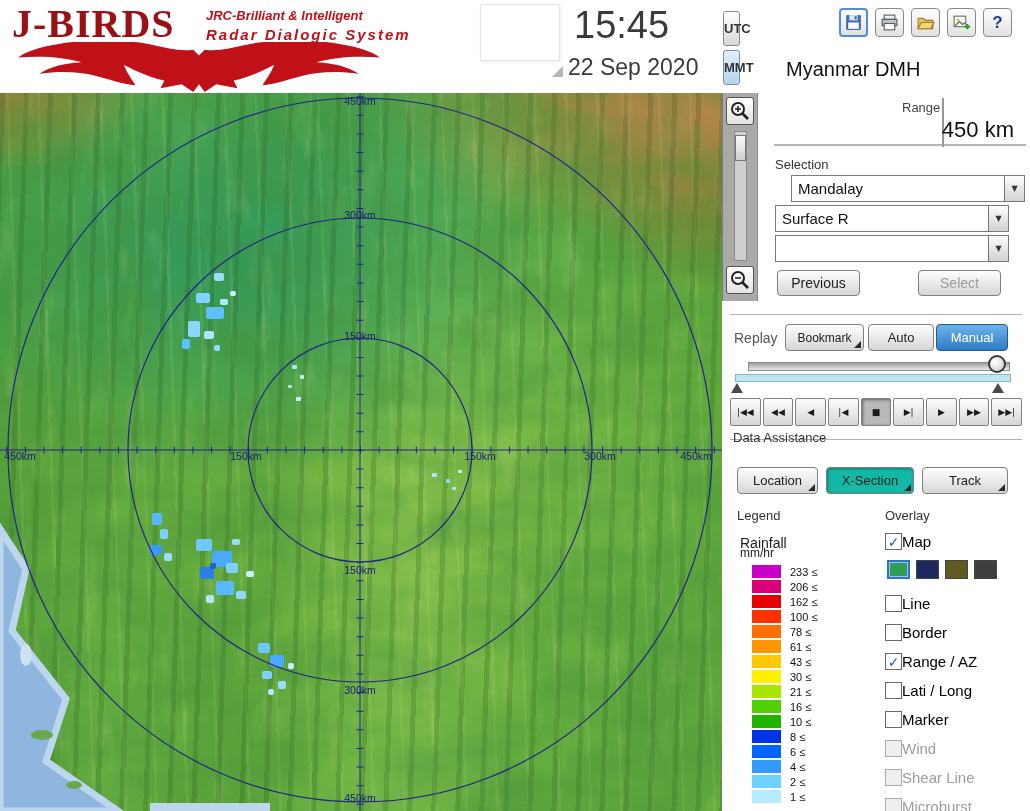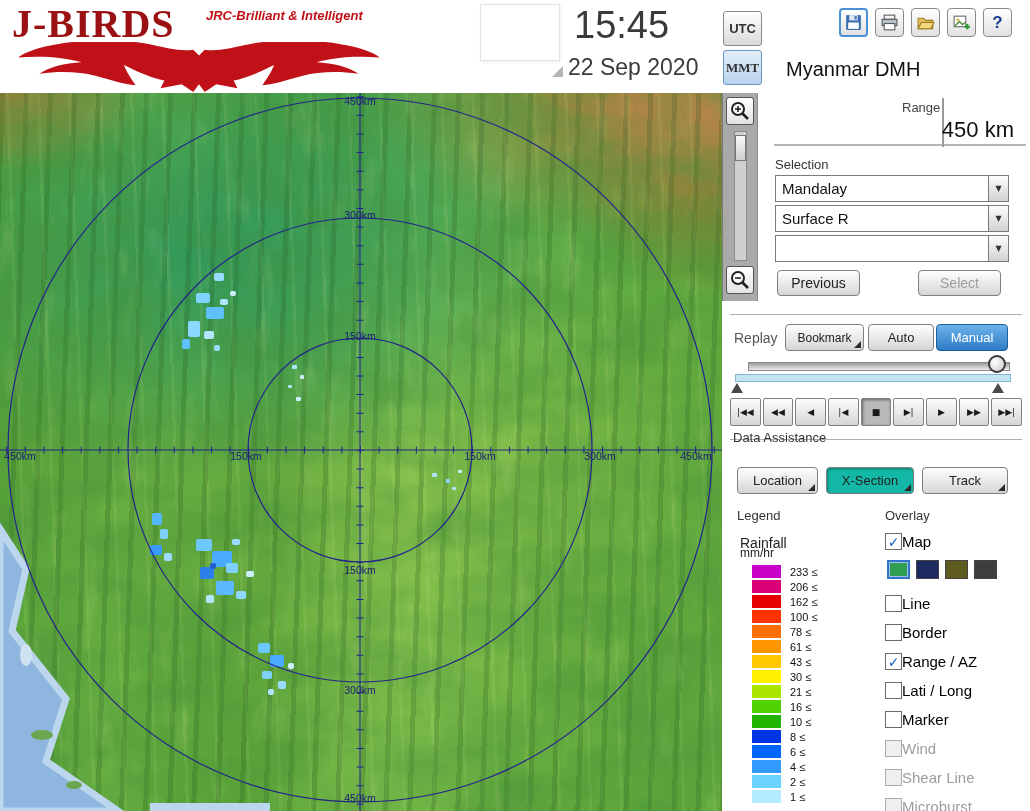--- a/index.html
+++ b/index.html
@@ -9,24 +9,24 @@
   
   .header { position:absolute; left:0; top:0; width:1030px; height:93px; background:#fff; z-index:5; }
   .logo-title { position:absolute; left:12px; top:0px; font-family:"Liberation Serif", serif; font-weight:bold; font-size:40px; color:#9b1013; letter-spacing:1px; }
   .logo-tag1 { position:absolute; left:206px; top:8px; font-size:13px; font-weight:bold; font-style:italic; color:#c01018; }
   .logo-tag2 { position:absolute; left:206px; top:26px; font-size:15px; font-weight:bold; font-style:italic; color:#c01018; letter-spacing:2px; }
   .eagle { position:absolute; left:8px; top:42px; width:382px; height:50px; }
   .blank-box { position:absolute; left:480px; top:4px; width:80px; height:57px; background:#fff; border:1px solid #e2e2e2; box-shadow:1px 1px 3px rgba(0,0,0,.07); }
   .clock-time { position:absolute; left:574px; top:4px; font-size:38px; color:#3a3a3a; }
   .clock-date { position:absolute; left:568px; top:54px; font-size:23px; color:#3a3a3a; }
   .date-grip { position:absolute; left:552px; top:66px; width:0; height:0; border-left:11px solid transparent; border-bottom:11px solid #b5b5b5; }
-  .tz-btn { position:absolute; left:723px; width:39px; height:35px; font-size:13px; font-weight:bold; color:#333;
+  .tz-btn { position:absolute; left:723px; width:17px; height:35px; font-size:13px; font-weight:bold; color:#333;
             background:linear-gradient(#ffffff,#d9d9d9); border:1px solid #8a8a8a; border-radius:3px; cursor:pointer; font-family:inherit; }
   .tz-utc { top:11px; }
-  .tz-mmt { top:50px; background:linear-gradient(#e2eef9,#b9d4ee); border-color:#6a94c0;font-family:Liberation Serif, serif; }
+  .tz-mmt { top:50px; background:linear-gradient(#e2eef9,#b9d4ee); border-color:#6a94c0; }
   .toolbar { position:absolute; left:839px; top:8px; display:flex; gap:7px; }
   .tool-btn { width:29px; height:29px; border:1px solid #8a8a8a; border-radius:4px; background:linear-gradient(#ffffff,#e1e1e1);
               display:flex; align-items:center; justify-content:center; padding:0; cursor:pointer; }
   .tool-btn.focused { border:2px solid #4a90d9; }
   .help-glyph { font-size:17px; font-weight:bold; color:#17408f; }
   .station-name { position:absolute; left:786px; top:58px; font-size:20px; color:#111; }
 
   
   .map { position:absolute; left:0; top:93px; width:722px; height:718px; overflow:hidden;
     background:
@@ -61,21 +61,21 @@
   .range-box { position:absolute; left:52px; top:2px; width:252px; height:51px; border-bottom:2px solid #b5b5b5; }
   .range-divider { position:absolute; left:168px; top:3px; height:49px; border-left:2px solid #9a9a9a; }
   .range-label { position:absolute; left:180px; top:7px; font-size:13px; color:#444; }
   .range-value { position:absolute; right:16px; top:24px; font-size:22px; color:#111; }
 
   .selection-label { position:absolute; left:53px; top:64px; font-size:13px; color:#333; }
   .combo { position:absolute; left:53px; width:234px; height:27px; background:#fff; border:1px solid #7a7a7a; display:flex; align-items:stretch; }
   .combo-text { flex:1; display:flex; align-items:center; padding-left:6px; font-size:15px; color:#111; }
   .combo-arrow { width:20px; background:linear-gradient(#fdfdfd,#d2d2d2); border-left:1px solid #7a7a7a;
                  display:flex; align-items:center; justify-content:center; font-family:"DejaVu Sans",sans-serif; font-size:8px; color:#333; cursor:pointer; }
-  .combo1 { top:82px; } .combo2 { top:112px; } .combo3 { top:142px; }
+  .combo1 { top:82px;margin-left:16px; } .combo2 { top:112px; } .combo3 { top:142px; }
 
   .btn { position:absolute; background:linear-gradient(#fefefe,#d6d6d6); border:1px solid #808080; border-radius:4px;
          font-size:13px; color:#222; font-family:inherit; cursor:pointer; }
   .btn-previous { left:55px; top:177px; width:83px; height:26px; font-size:14px; }
   .btn-select { left:196px; top:177px; width:83px; height:26px; font-size:14px; color:#9d9d9d; }
 
   .sep { position:absolute; left:8px; width:292px; height:2px; border-top:1px solid #b0b0b0; border-bottom:1px solid #fff; }
   .sep1 { top:221px; } .sep2 { top:346px; }
 
   .replay-label { position:absolute; left:12px; top:237px; font-size:14px; color:#555; }
@@ -123,20 +123,21 @@
   .msw.selected { border:2px solid #2f74c8; box-shadow:0 0 0 1px #9cc2ea inset; }
 </style>
 </head>
 <body>
 
 <div class="app">
 
   <div class="header">
     <div class="logo-title">J-BIRDS</div>
     <div class="logo-tag1">JRC-Brilliant &amp; Intelligent</div>
+    <div class="logo-tag2">Radar Dialogic System</div>
     <svg class="eagle" viewBox="0 0 380 52">
       <path fill="#c01018" d="M190,14 L196,8 C210,10 224,6 238,3 C262,-2 300,-4 336,2 C356,5 370,10 378,16 C352,14 330,16 312,21 C330,22 346,26 356,33 C334,30 314,31 298,35 C282,39 268,44 256,45 C262,36 266,30 268,24 C252,32 238,38 226,40 L230,48 L208,44 L196,52 L190,44 L184,52 L172,44 L150,48 L154,40 C142,38 128,32 112,24 C114,30 118,36 124,45 C112,44 98,39 82,35 C66,31 46,30 24,33 C34,26 50,22 68,21 C50,16 28,14 2,16 C10,10 24,5 44,2 C80,-4 118,-2 142,3 C156,6 170,10 184,8 Z"></path>
     </svg>
     <div class="blank-box"></div>
     <div class="clock-time">15:45</div>
     <div class="clock-date">22 Sep 2020</div>
     <div class="date-grip"></div>
     <button class="tz-btn tz-utc">UTC</button>
     <button class="tz-btn tz-mmt">MMT</button>
 

